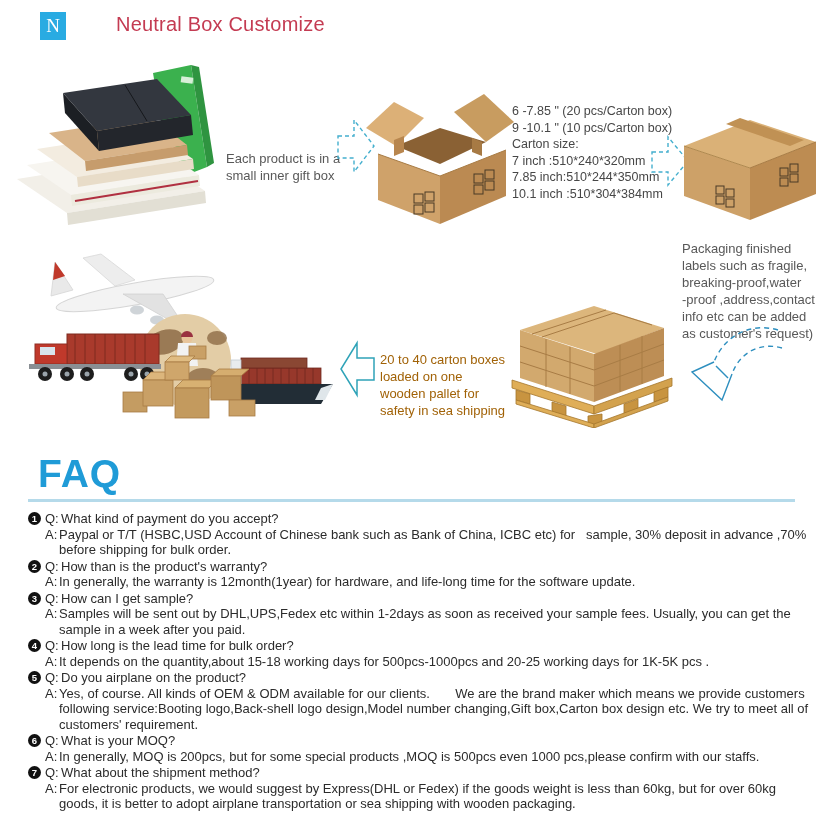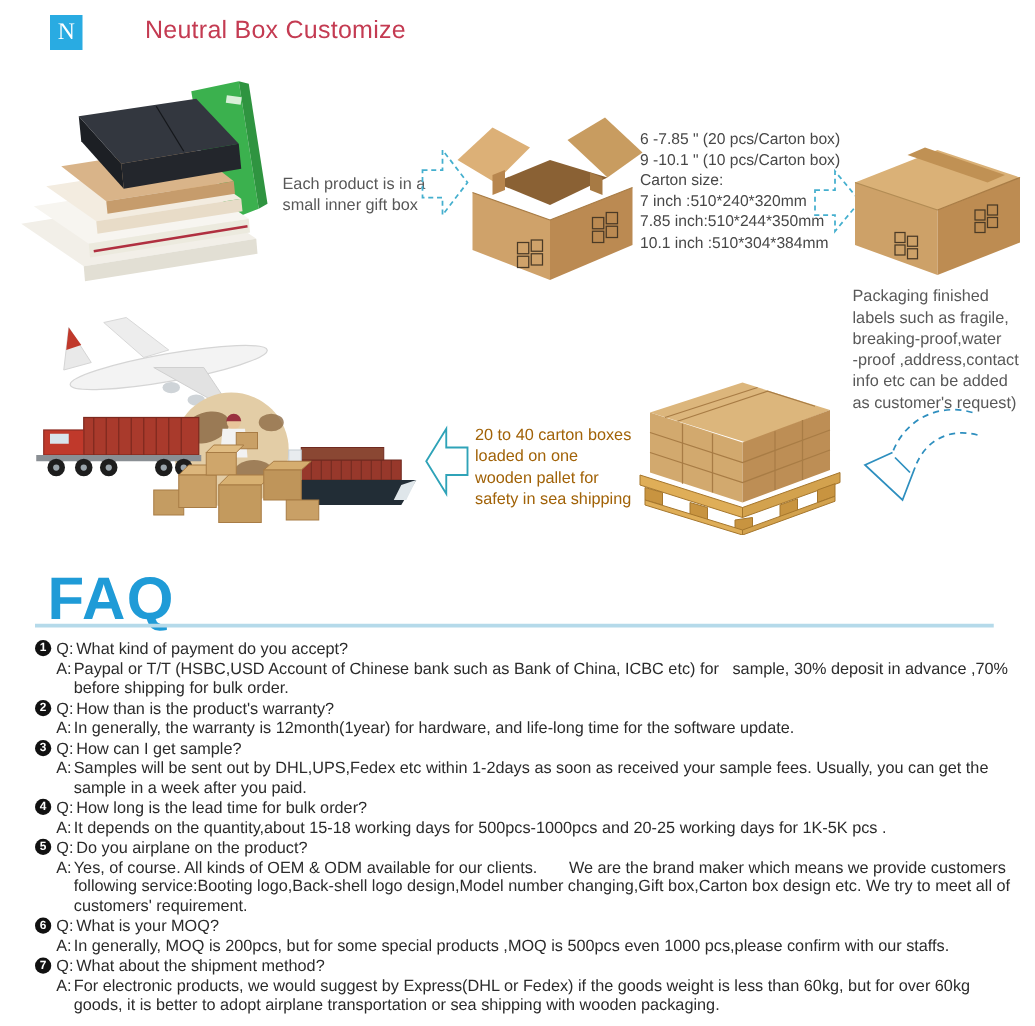--- a/index.html
+++ b/index.html
@@ -6,25 +6,25 @@
   body{width:828px;height:821px;position:relative;background:#fff;overflow:hidden;
        font-family:"Liberation Sans", sans-serif;}
   .abs{position:absolute;}
 
   
   .logo{left:40px;top:12px;width:26px;height:28px;background:#29ABE2;color:#fff;
         font-family:"Liberation Serif", serif;font-size:19px;text-align:center;line-height:28px;}
   .page-title{left:74px;top:13px;font-size:20px;color:#C43B52;letter-spacing:.2px;margin-left:42px;}
 
   
-  .caption{font-size:13px;line-height:17px;color:#585858;white-space:pre-line;}
+  .caption{font-size:13px;line-height:17px;color:#585858;white-space:pre-line;margin-top:12px;}
   .specs{font-size:12.5px;line-height:16.5px;color:#474747;white-space:pre-line;}
 
   
-  .faq-title{left:38px;top:452px;font-size:48px;font-weight:800;color:#1F9BD7;letter-spacing:1px;}
+  .faq-title{left:38px;top:452px;font-size:39px;font-weight:800;color:#1F9BD7;letter-spacing:1px;}
   .faq-divider{left:28px;top:499px;width:767px;height:3px;background:#B5DAEA;}
   .faq-list{left:28px;top:511px;width:786px;font-size:13px;line-height:15.5px;color:#2b2b2b;}
   .faq-q{display:flex;align-items:flex-start;}
   .bullet{flex:0 0 13px;width:13px;height:13px;border-radius:50%;background:#111;color:#fff;
           font-size:9.5px;font-weight:bold;text-align:center;line-height:13px;margin:1px 4px 0 0;}
   .qlab{flex:0 0 16px;}
   .qtext{flex:1;}
   .faq-a{display:flex;align-items:flex-start;padding-left:17px;}
   .alab{flex:0 0 14px;}
   .atext{flex:1;white-space:pre-wrap;}

